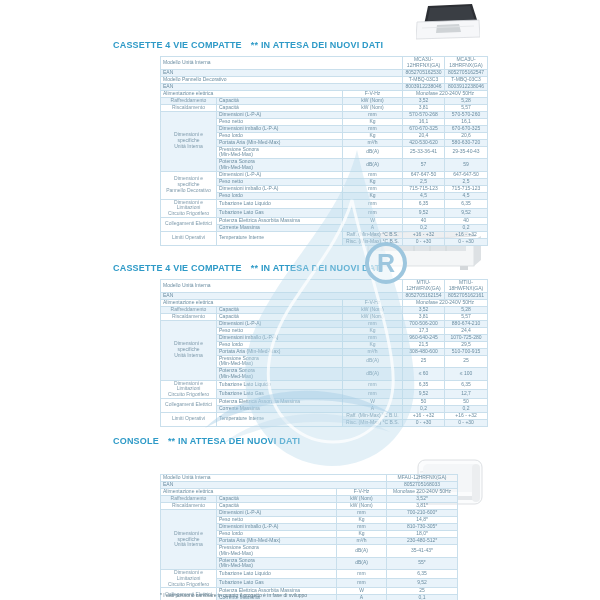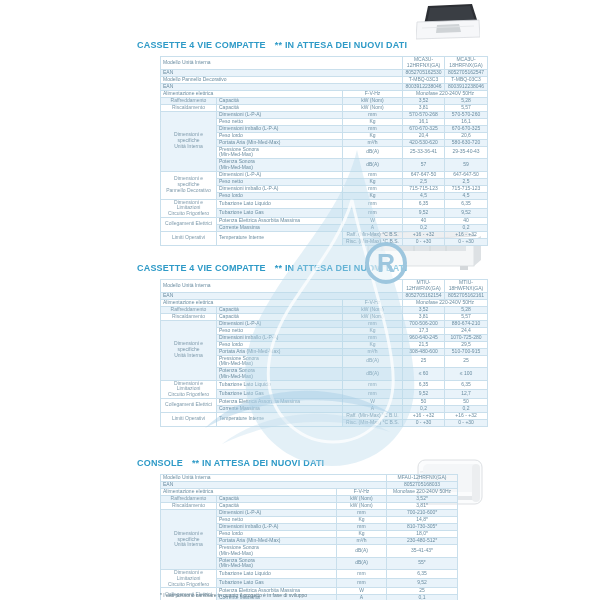--- a/index.html
+++ b/index.html
@@ -1,19 +1,19 @@
 <!DOCTYPE html>
 <html><head>
 <meta charset="utf-8">
 <style>
   html,body{margin:0;padding:0;background:#ffffff;}
   #page{position:relative;width:600px;height:600px;background:#ffffff;overflow:hidden;
         font-family:"Liberation Sans","DejaVu Sans",sans-serif;}
   .sec-title{position:absolute;left:113px;font-size:9px;font-weight:bold;color:#2e9ac7;
-             letter-spacing:.2px;white-space:nowrap;z-index:2;margin-left:24px;}
+             letter-spacing:.2px;white-space:nowrap;z-index:2;}
   .sec-title .note{margin-left:9px;}
   .tbl{position:absolute;z-index:2;}
   .tbl table{border-collapse:collapse;table-layout:fixed;width:100%;}
   .tbl td{border:1px solid #c9dfec;color:#6b8da1;font-size:5px;line-height:1.15;
           padding:0 2px;height:6px;vertical-align:middle;overflow:hidden;}
   .tbl tbody tr:nth-child(even) td{background:#e9f3fa;}
   td.g{text-align:center;white-space:pre-line;color:#7e9aab;}
   td.a{text-align:left;white-space:pre-line;}
   td.u{text-align:center;}
   td.v{text-align:center;}
@@ -348,21 +348,21 @@
     </div>
 
   <svg class="photo" style="left:414px;top:450px" width="72" height="58" viewBox="0 0 72 58">
     <rect x="4" y="10" width="64" height="44" rx="7" fill="#fbfcfd" stroke="#d9dde0" stroke-width="0.9"></rect>
     <path d="M6,22 Q36,18 66,22" fill="none" stroke="#e4e7ea" stroke-width="1"></path>
     <rect x="9" y="14" width="54" height="28" rx="5" fill="#f4f6f8"></rect>
     <rect x="12" y="46" width="48" height="4" rx="2" fill="#e4e7ea"></rect>
     <rect x="58" y="14" width="8" height="38" rx="4" fill="#eceef0"></rect>
   </svg>
 
-  <div class="sec-title" style="top:458px">
+  <div class="sec-title" style="top:436px">
     <span>CONSOLE</span><span class="note">** IN ATTESA DEI NUOVI DATI</span>
   </div>
   <div class="tbl" style="left:160px;top:474px;width:297px">
       <table>
         <colgroup>
           <col style="width: 56px;">
           <col style="width: 120px;">
           <col style="width: 50px;">
           <col style="width: 71px;">
         </colgroup>

